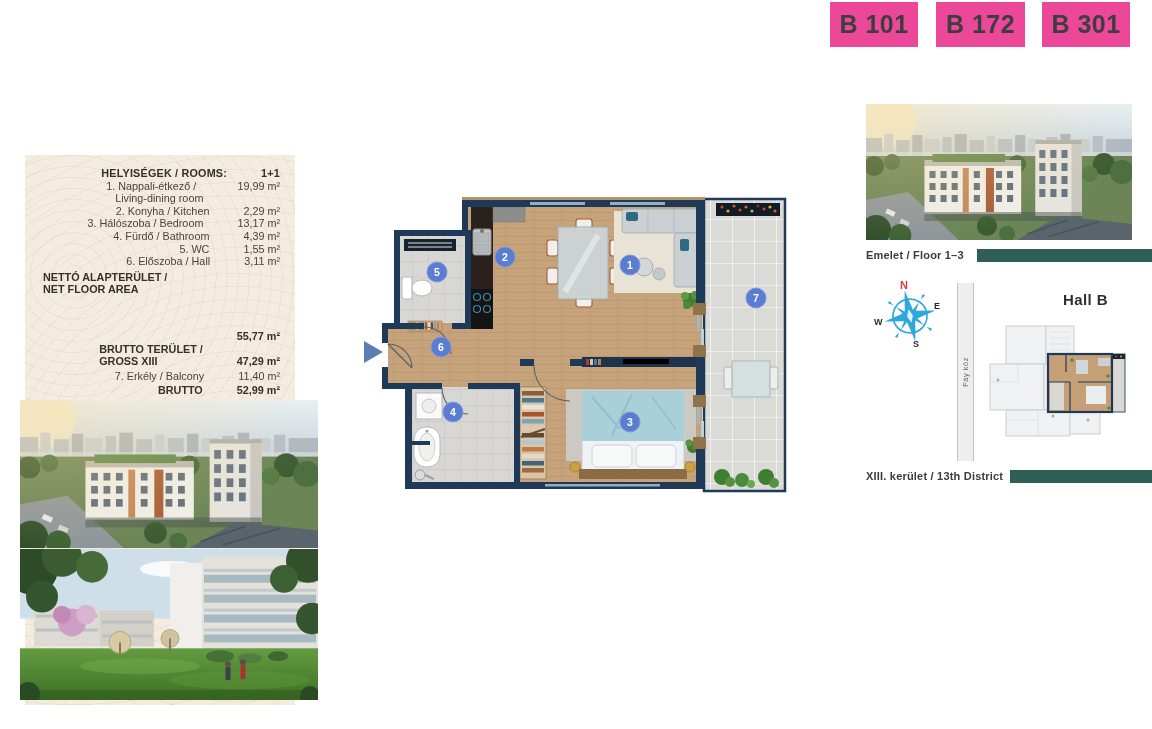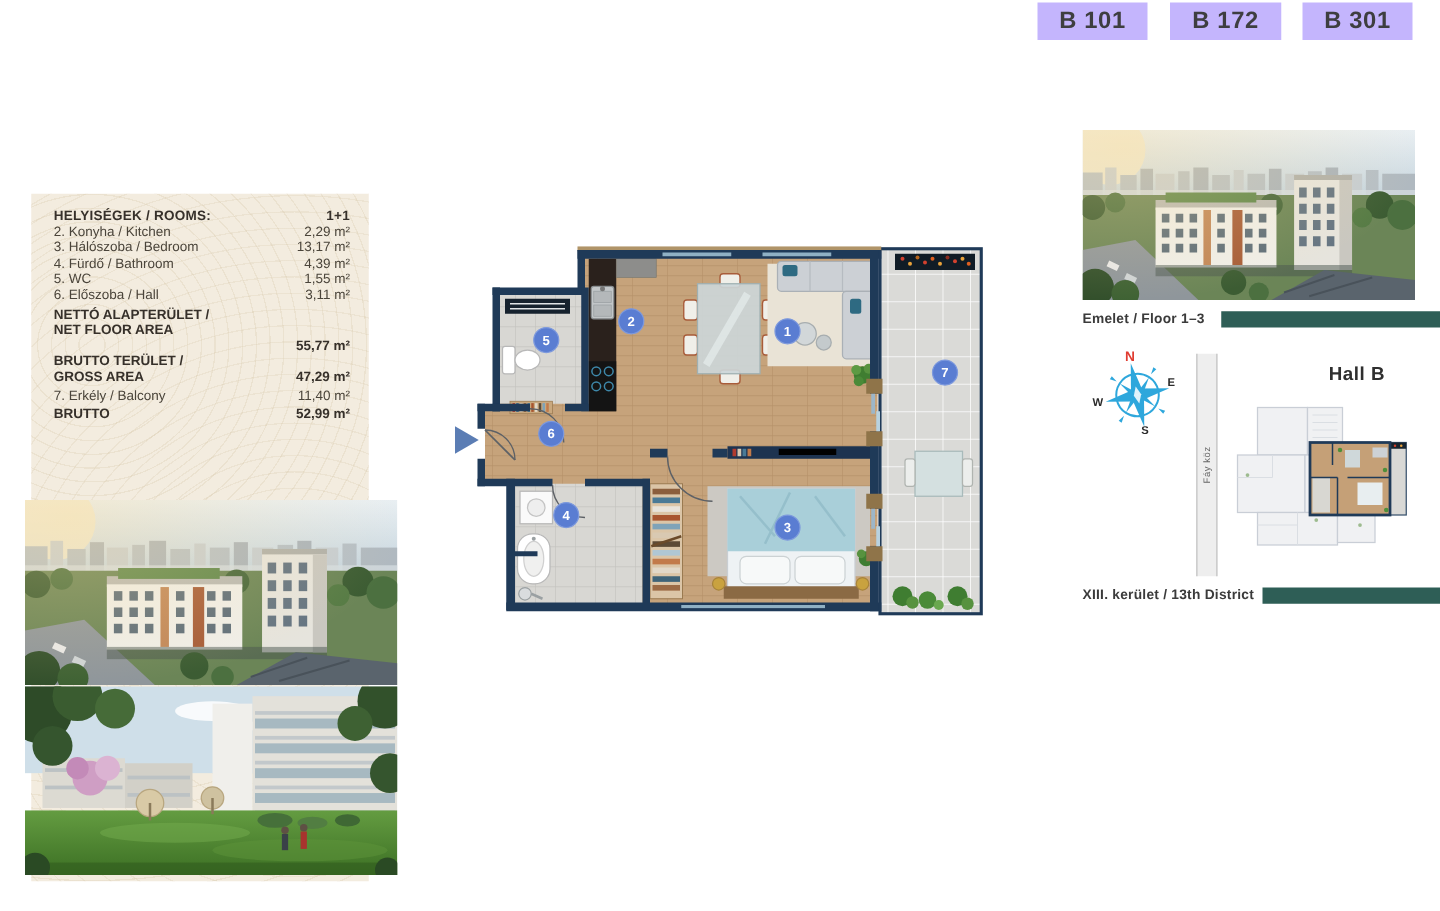--- a/index.html
+++ b/index.html
@@ -1,32 +1,32 @@
 <!DOCTYPE html>
 <html><head>
 <meta charset="utf-8">
 <style>
   html,body{margin:0;padding:0;background:#ffffff;}
   body{width:1152px;height:729px;position:relative;overflow:hidden;
        font-family:"Liberation Sans",sans-serif;color:#3c372e;}
   .abs{position:absolute;}
 
   
-  .unit-tab{position:absolute;top:2px;width:88px;height:30px;background:#c4b5fd;
+  .unit-tab{position:absolute;top:2px;width:88px;height:45px;background:#ec4899;
     display:flex;align-items:center;justify-content:center;
-    font-size:19px;font-weight:700;color:#3e3e40;letter-spacing:.5px;cursor:pointer;}
+    font-size:25px;font-weight:700;color:#3e3e40;letter-spacing:.5px;cursor:pointer;}
 
   
   .panel{position:absolute;left:25px;top:155px;width:270px;height:550px;
     background-color:#f3ecdf;
     background-image:
       repeating-radial-gradient(circle at 18% 22%, rgba(214,199,168,0) 0 10px, rgba(214,199,168,.28) 10px 11px),
       repeating-radial-gradient(circle at 78% 64%, rgba(214,199,168,0) 0 12px, rgba(210,194,162,.22) 12px 13px);}
   .tbl{padding:12px 15px 0 18px;font-size:10.8px;line-height:12.6px;color:#4a443a;}
-  .trow{display:flex;justify-content:space-between;align-items:flex-start;}
+  .trow{display:flex;justify-content:flex-end;align-items:flex-start;gap:34px;}
   .trow .tv{white-space:nowrap;text-align:right;}
   .hd{font-weight:700;color:#36302a;letter-spacing:.2px;}
   .bold{font-weight:700;color:#36302a;}
   .ind{padding-left:9px;display:inline-block;}
   .mt4{margin-top:3px;flex-direction:column;} .mt7{margin-top:2px;}
   .vend{align-self:flex-end;}
 
   
   .photo{position:absolute;display:block;}
 
@@ -217,20 +217,25 @@
     <div class="unit-tab" style="left:1042px">B 301</div>
   </div>
 
   <div class="panel">
     <div class="tbl">
       <div class="trow hd">
         <span>HELYISÉGEK / ROOMS:</span>
         <span class="tv">1+1</span>
       </div>
       <div class="trow">
+        <span class="tl"><span>1. Nappali-étkező /</span><br>
+        <span class="ind">Living-dining room</span></span>
+        <span class="tv">19,99 m²</span>
+      </div>
+      <div class="trow">
         <span class="tl">2. Konyha / Kitchen</span>
         <span class="tv">2,29 m²</span>
       </div>
       <div class="trow">
         <span class="tl">3. Hálószoba / Bedroom</span>
         <span class="tv">13,17 m²</span>
       </div>
       <div class="trow">
         <span class="tl">4. Fürdő / Bathroom</span>
         <span class="tv">4,39 m²</span>
@@ -243,21 +248,21 @@
         <span class="tl">6. Előszoba / Hall</span>
         <span class="tv">3,11 m²</span>
       </div>
       <div class="trow bold mt4">
         <span class="tl"><span>NETTÓ ALAPTERÜLET /</span><br>
         <span>NET FLOOR AREA</span></span>
         <span class="tv vend">55,77 m²</span>
       </div>
       <div class="trow bold">
         <span class="tl"><span>BRUTTO TERÜLET /</span><br>
-        <span>GROSS AREA</span></span>
+        <span>GROSS XIII</span></span>
         <span class="tv vend">47,29 m²</span>
       </div>
       <div class="trow mt7">
         <span class="tl">7. Erkély / Balcony</span>
         <span class="tv">11,40 m²</span>
       </div>
       <div class="trow bold mt7">
         <span class="tl">BRUTTO</span>
         <span class="tv">52,99 m²</span>
       </div>

